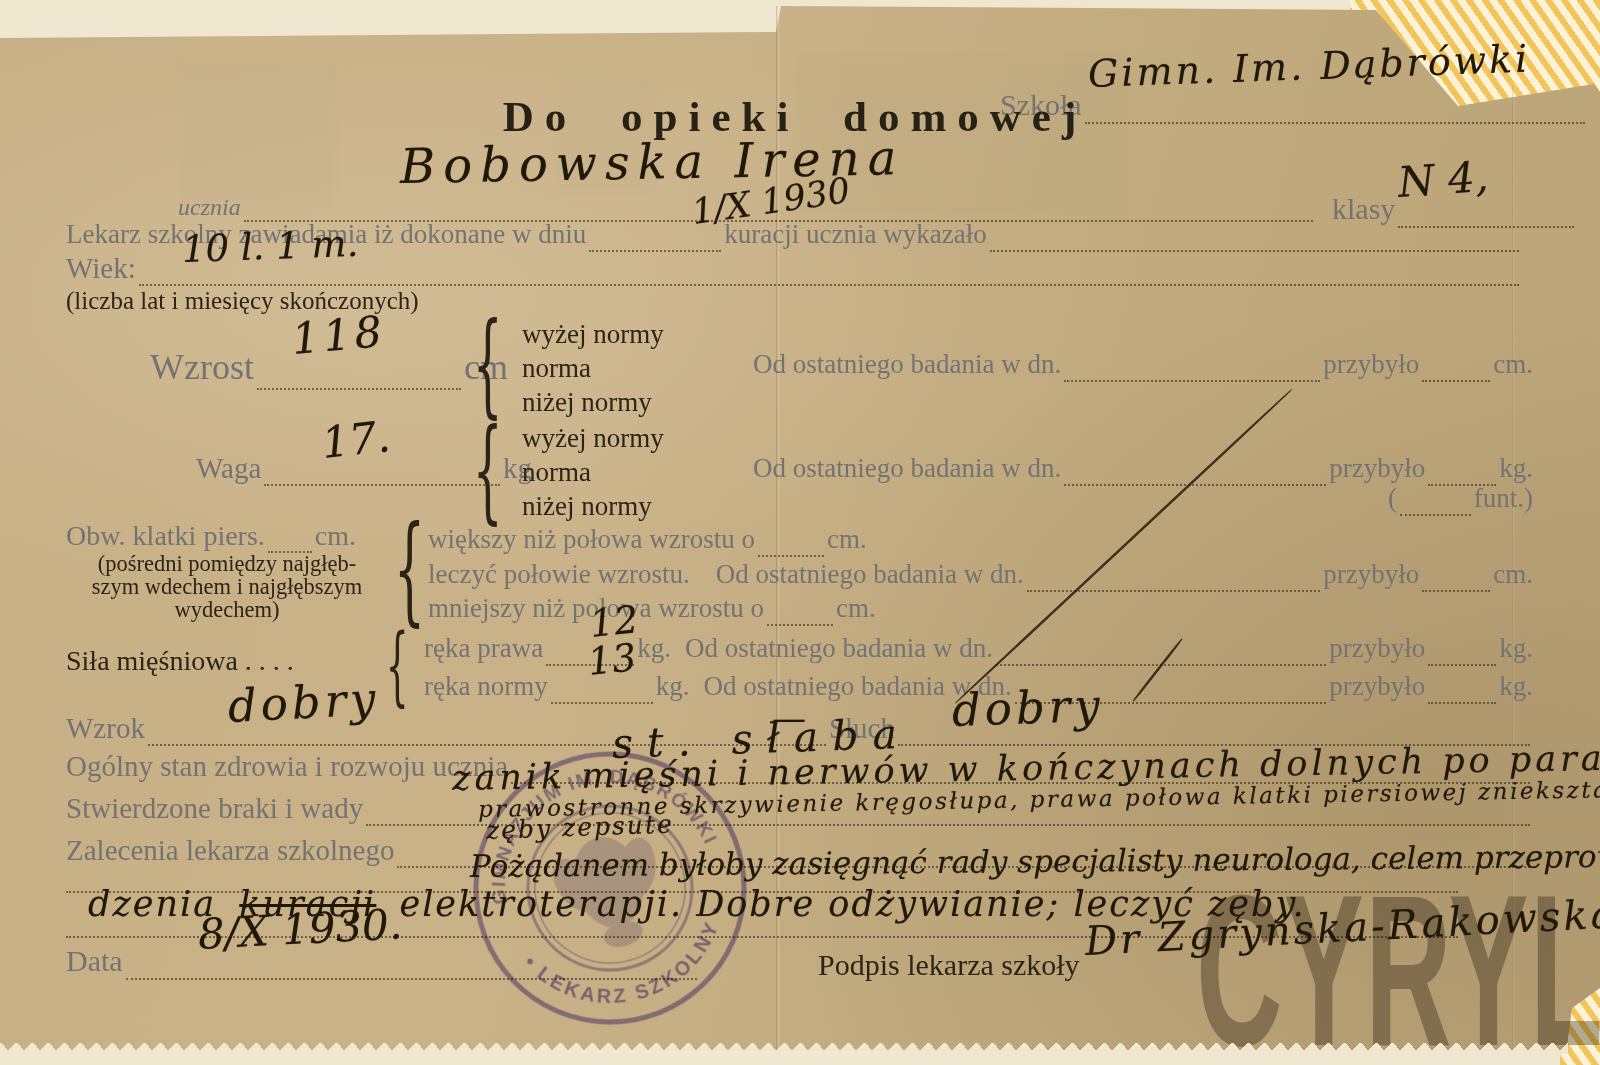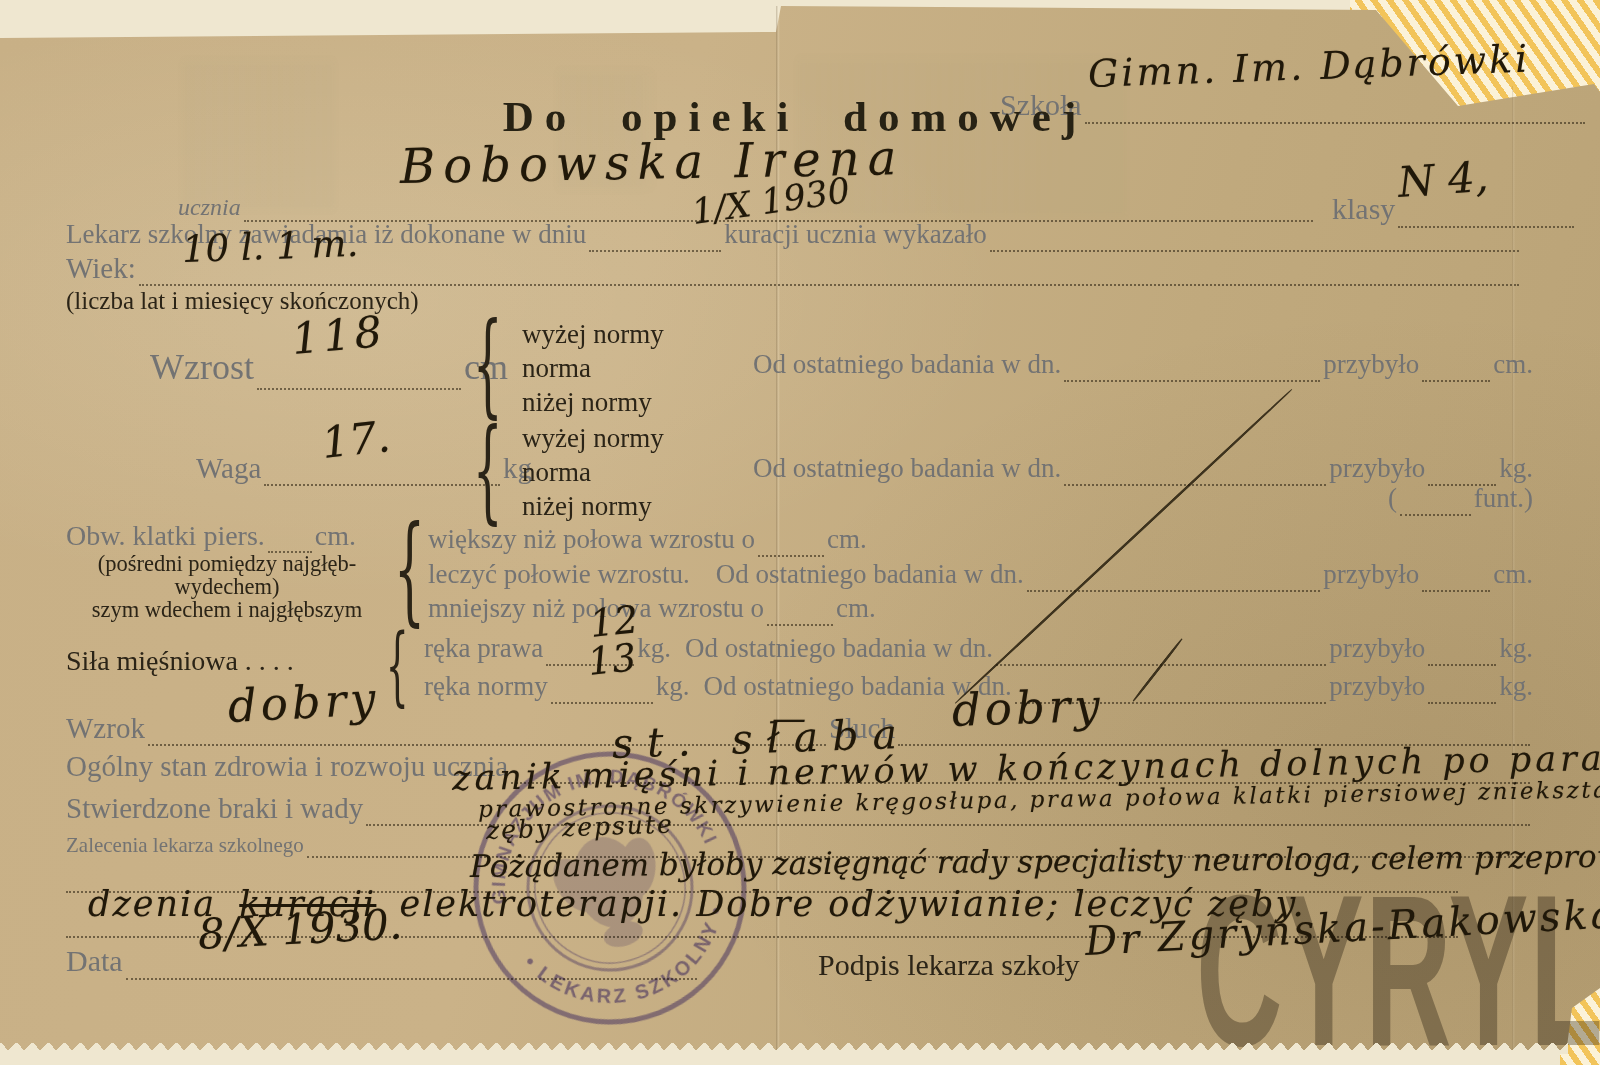--- a/index.html
+++ b/index.html
@@ -143,22 +143,22 @@
     <span>funt.)</span>
   </div>
 
   <div class="row" style="left:66px;top:518px;width:326px;font-size:28px;">
     <span>Obw. klatki piers.</span>
     <span class="dots dfix" style="width:44px;"></span>
     <span>cm.</span>
   </div>
   <div class="small-note" style="left:62px;top:552px;width:330px;font-size:22.5px;line-height:23px;text-align:center;">
     <div>(pośredni pomiędzy najgłęb-</div>
+    <div>szym wdechem i najgłębszym</div>
     <div>wydechem)</div>
-    <div>szym wdechem i najgłębszym</div>
   </div>
   <div class="brace" style="left:372px;top:510px;font-size:118px;">{</div>
   <div class="row" style="left:428px;top:523px;width:520px;">
     <span>większy niż połowa wzrostu o</span>
     <span class="dots dfix" style="width:66px;"></span>
     <span>cm.</span>
   </div>
   <div class="row" style="left:428px;top:558px;width:1105px;">
     <span>leczyć połowie wzrostu.</span>
     <span class="dfix" style="width:26px;"></span>
@@ -220,21 +220,21 @@
   </div>
   <div class="hw" style="left:612px;top:720px;font-size:41px;letter-spacing:14px;transform:rotate(-2deg);">st. słaba</div>
 
   <div class="row" style="left:66px;top:790px;width:1467px;font-size:29px;">
     <span>Stwierdzone braki i wady</span>
       <span class="dots"></span>
   </div>
   <div class="hw" style="left:452px;top:758px;font-size:35px;letter-spacing:4px;transform:rotate(-1deg);">zanik mięśni i nerwów w kończynach dolnych po paraliżu</div>
   <div class="hw" style="left:478px;top:796px;font-size:23px;letter-spacing:2.5px;transform:rotate(-1deg);">prawostronne skrzywienie kręgosłupa, prawa połowa klatki piersiowej zniekształcona</div>
 
-  <div class="row" style="left:66px;top:832px;width:1467px;font-size:21px;text-align:right;">
+  <div class="row" style="left:66px;top:832px;width:1467px;font-size:29px;text-align:right;">
     <span>Zalecenia lekarza szkolnego</span>
       <span class="dots"></span>
   </div>
   <div class="hw" style="left:486px;top:816px;font-size:25px;letter-spacing:2px;transform:rotate(-2deg);">zęby zepsute</div>
   <div class="hw" style="left:470px;top:848px;font-size:31px;transform:rotate(-.5deg);">Pożądanem byłoby zasięgnąć rady specjalisty neurologa, celem przeprowa-</div>
 
   <div class="rule" style="left:66px;top:871px;width:1392px;"></div>
   <div class="hw" style="left:88px;top:884px;font-size:35px;letter-spacing:2px;">
     <span>dzenia</span>
     <span class="struck" style="margin:0 10px;">kuracji</span>

